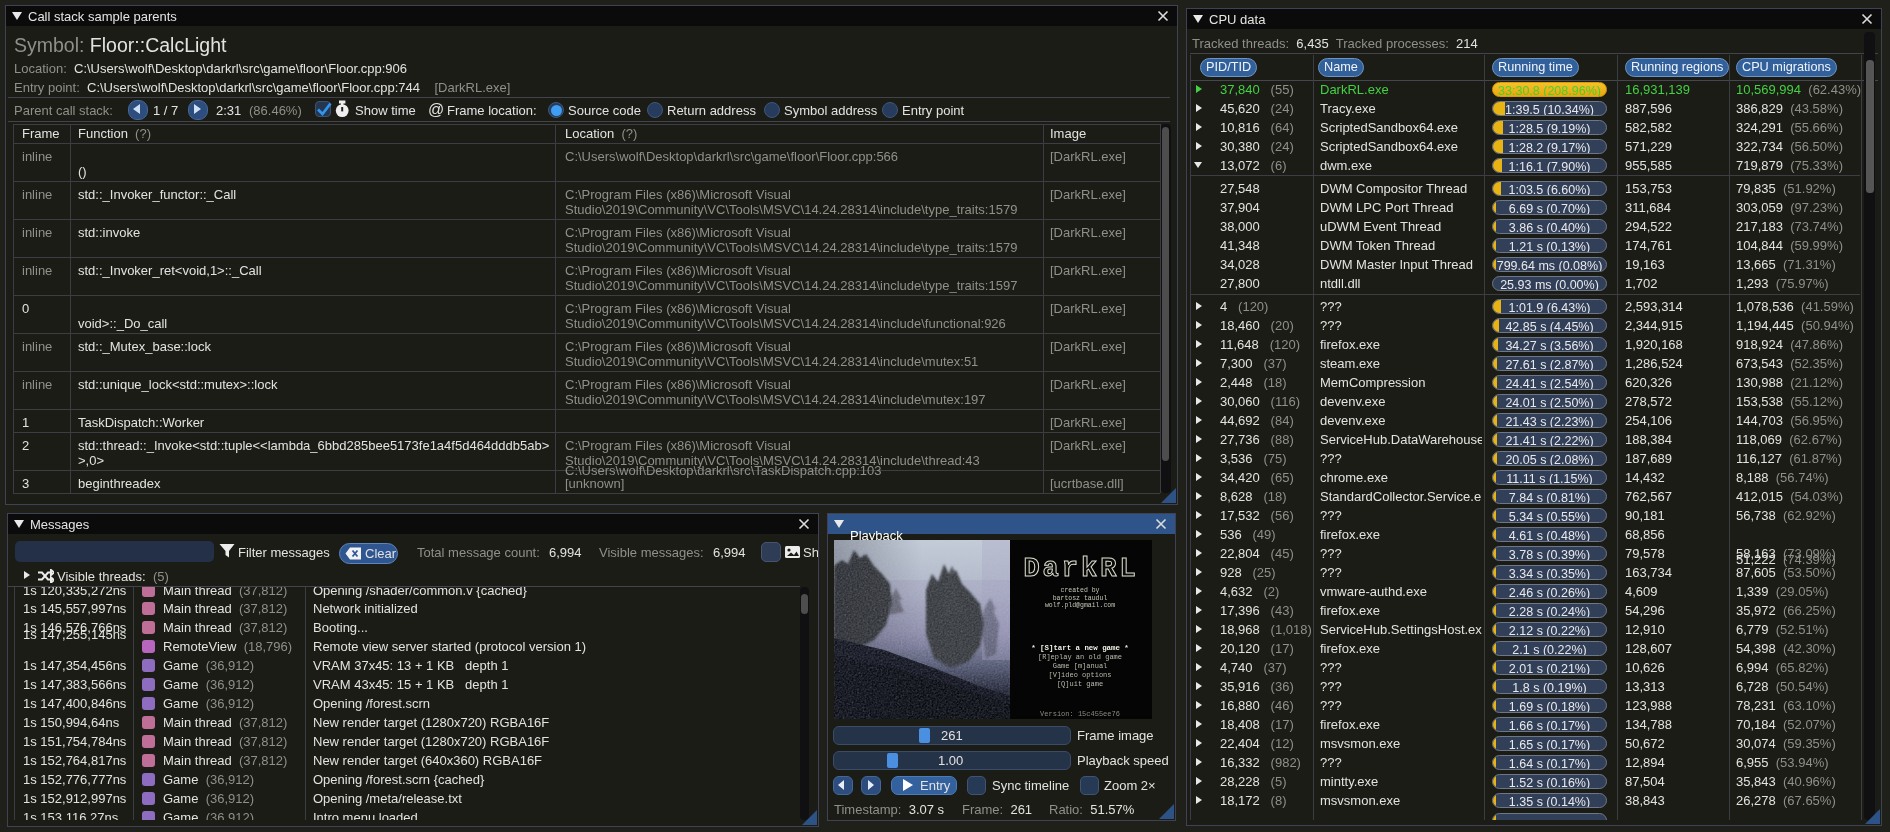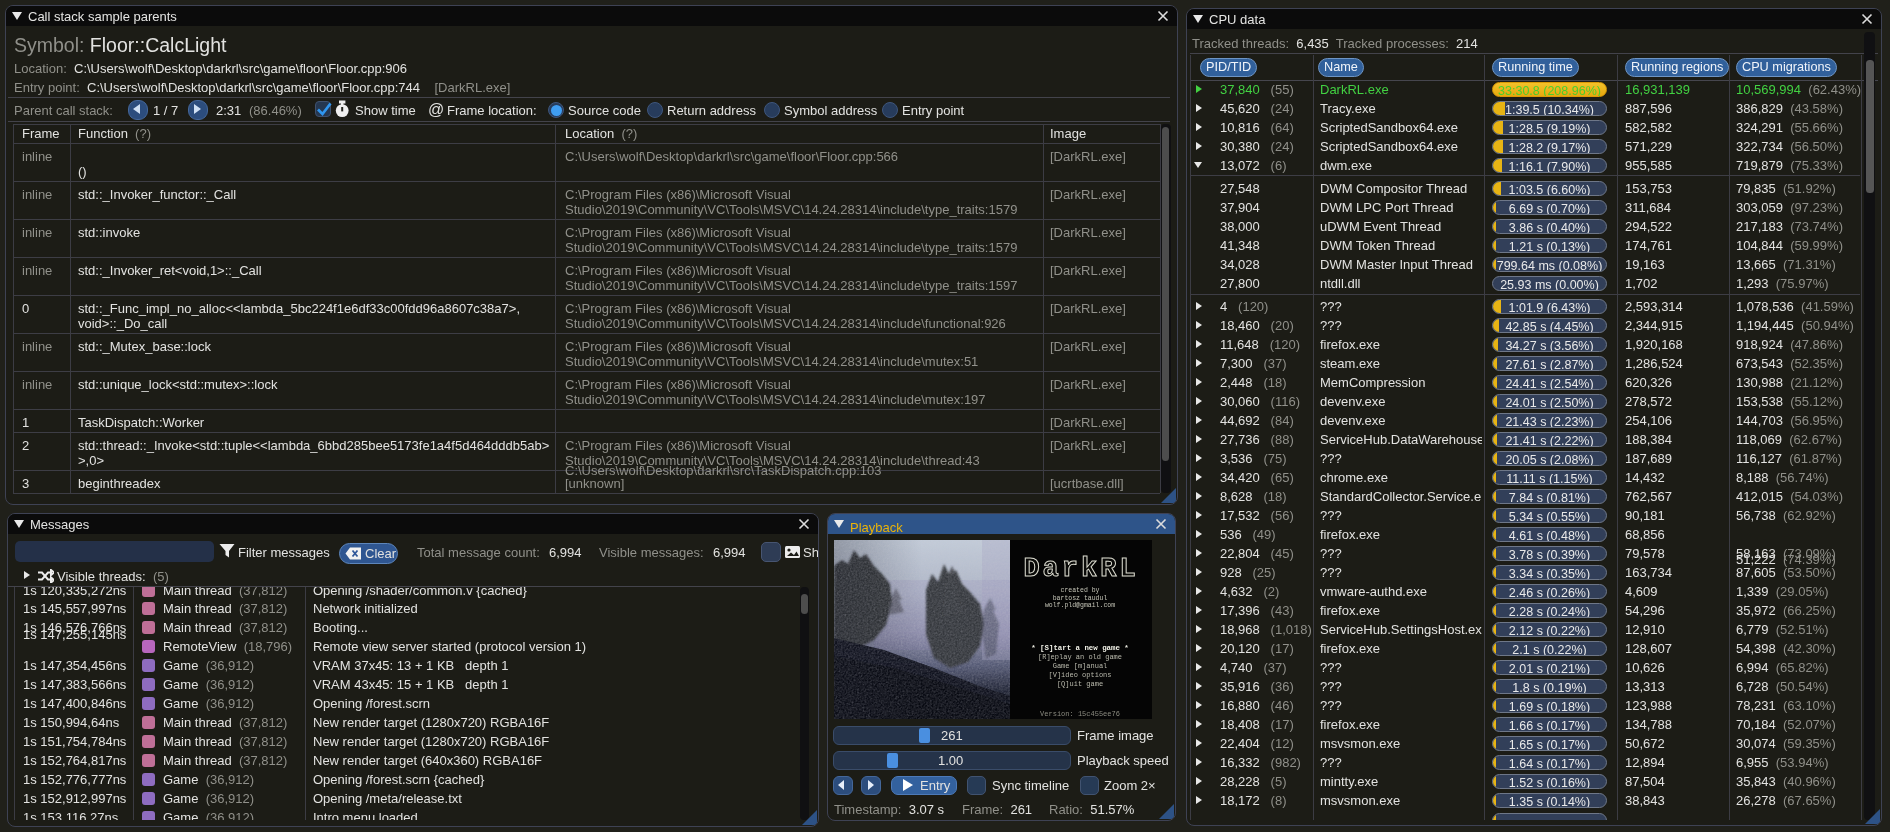--- a/index.html
+++ b/index.html
@@ -1,17 +1,17 @@
 <!DOCTYPE html>
 <html><head><meta charset="utf-8"><style>
 *{margin:0;padding:0;box-sizing:border-box}
 html,body{width:1890px;height:832px;overflow:hidden;background:#20201a;}
 body{font-family:"Liberation Sans",sans-serif;font-size:13px;color:#e2e2e0;}
 #app{position:absolute;left:0;top:0;width:1890px;height:832px;background:#20201a;}
-.win{position:absolute;background:#1c1c16;border:1px solid #3e4254;border-radius:8px;overflow:hidden;}
+.win{position:absolute;background:#1c1c16;border:1px solid #3e4254;border-radius:0;overflow:hidden;}
 .tb{position:absolute;left:0;top:0;right:0;height:20px;background:#0b0b0b;}
 .tb.act{background:#2e5489;}
 .tri{position:absolute;width:0;height:0;border-left:5.5px solid transparent;border-right:5.5px solid transparent;border-top:8px solid #eaeaea;}
 .trir{position:absolute;width:0;height:0;border-top:4.5px solid transparent;border-bottom:4.5px solid transparent;border-left:6.5px solid #e8e8e8;}
 .t{position:absolute;white-space:pre;font-size:13px;line-height:15px;}
 .g{color:#90908a;}
 .w{color:#e2e2e0;}
 .grn{color:#42d142;}
 .hl{position:absolute;height:1px;background:#43434b;}
 .vl{position:absolute;width:1px;background:#3c3c44;}
@@ -104,21 +104,20 @@
       <div class="t w" style="left:72px;top:218.5px;">std::invoke</div>
       <div class="t g" style="left:559px;top:218.5px;">C:\Program Files (x86)\Microsoft Visual</div>
       <div class="t g" style="left:559px;top:233.5px;">Studio\2019\Community\VC\Tools\MSVC\14.24.28314\include\type_traits:1579</div>
       <div class="t g" style="left:1044px;top:218.5px;">[DarkRL.exe]</div>
       <div class="t g" style="left:16px;top:256.5px;">inline</div>
       <div class="t w" style="left:72px;top:256.5px;">std::_Invoker_ret&lt;void,1&gt;::_Call</div>
       <div class="t g" style="left:559px;top:256.5px;">C:\Program Files (x86)\Microsoft Visual</div>
       <div class="t g" style="left:559px;top:271.5px;">Studio\2019\Community\VC\Tools\MSVC\14.24.28314\include\type_traits:1597</div>
       <div class="t g" style="left:1044px;top:256.5px;">[DarkRL.exe]</div>
       <div class="t w" style="left:16px;top:294.5px;">0</div>
-      <div class="t w" style="left:72px;top:294.5px;">std::_Func_impl_no_alloc&lt;&lt;lambda_5bc224f1e6df33c00fdd96a8607c38a7&gt;,</div>
       <div class="t w" style="left:72px;top:309.5px;">void&gt;::_Do_call</div>
       <div class="t g" style="left:559px;top:294.5px;">C:\Program Files (x86)\Microsoft Visual</div>
       <div class="t g" style="left:559px;top:309.5px;">Studio\2019\Community\VC\Tools\MSVC\14.24.28314\include\functional:926</div>
       <div class="t g" style="left:1044px;top:294.5px;">[DarkRL.exe]</div>
       <div class="t g" style="left:16px;top:332.5px;">inline</div>
       <div class="t w" style="left:72px;top:332.5px;">std::_Mutex_base::lock</div>
       <div class="t g" style="left:559px;top:332.5px;">C:\Program Files (x86)\Microsoft Visual</div>
       <div class="t g" style="left:559px;top:347.5px;">Studio\2019\Community\VC\Tools\MSVC\14.24.28314\include\mutex:51</div>
       <div class="t g" style="left:1044px;top:332.5px;">[DarkRL.exe]</div>
       <div class="t g" style="left:16px;top:370.5px;">inline</div>
@@ -240,21 +239,21 @@
       <div class="sbt" style="left:792px;top:73px;width:9px;height:233px;background:#101012"></div>
       <div class="sb" style="left:793px;top:80px;width:7px;height:20px"></div>
       <div class="grip" style="right:1px;bottom:1px"></div>
     </div>
     <div class="win" style="left:827px;top:513px;width:349px;height:308px">
       <div class="tb act"></div>
       <div class="tri" style="left:5.5px;top:6px"></div>
       <div class="tb-x" style="position:absolute;right:8px;top:4px;width:12px;height:12px"><svg width="12" height="12">
           <path d="M1.5 1.5 L10.5 10.5 M10.5 1.5 L1.5 10.5" stroke="#dcdcdc" stroke-width="1.6"></path>
         </svg></div>
-      <div class="ttl t" style="left:22px;top:6px;color:#eab308">Playback</div>
+      <div class="ttl t" style="left:22px;top:14px;color:#ffffff">Playback</div>
       <div style="position:absolute;left:6px;top:26px;width:318px;height:179px"><svg width="318" height="179" viewBox="0 0 318 179">
 <defs>
 <linearGradient id="sky" x1="0" y1="0" x2="0" y2="1">
 <stop offset="0" stop-color="#c3ccd9"></stop>
               <stop offset="0.3" stop-color="#aeb5c6"></stop>
 <stop offset="0.52" stop-color="#8f91ab"></stop>
               <stop offset="0.7" stop-color="#555a75"></stop>
 <stop offset="0.85" stop-color="#1e2232"></stop>
               <stop offset="1" stop-color="#070910"></stop>
             </linearGradient>

